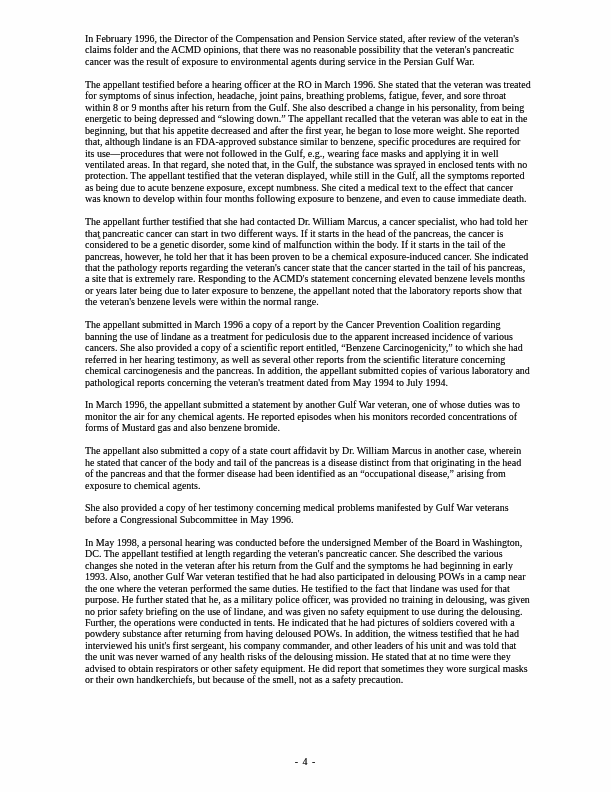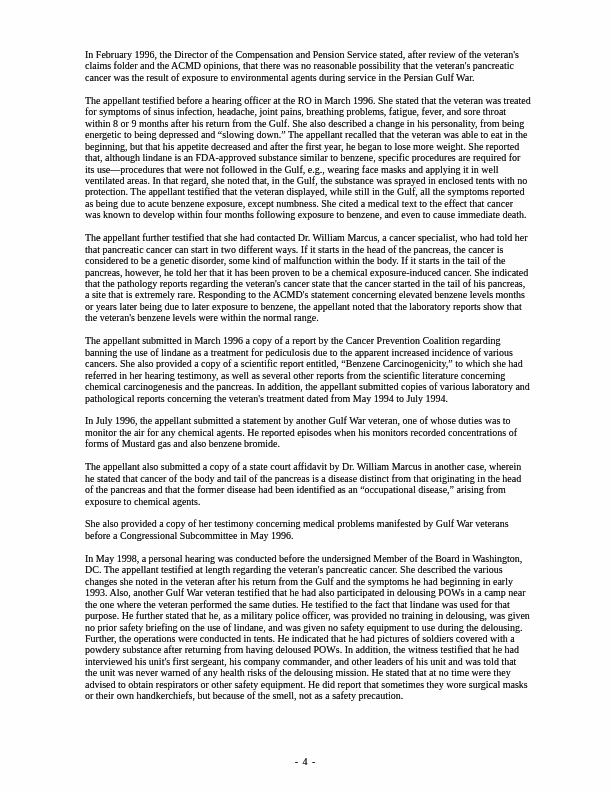--- a/index.html
+++ b/index.html
@@ -12,21 +12,21 @@
     width: 611px;
     height: 792px;
     background: #fefefe;
     overflow: hidden;
     font-family: "Liberation Serif", "DejaVu Serif", serif;
     color: #0b0b0b;
   }
   .content {
     position: absolute;
     left: 85px;
-    top: 49px;
+    top: 33px;
     width: 446px;
     font-size: 10px;
     line-height: 11.45px;
     text-align: left;
     
     text-shadow: 0 0 0.45px rgba(0,0,0,0.55);
   }
   .content p {
     margin: 0 0 11.45px 0;
     padding: 0;
@@ -54,19 +54,19 @@
 </head>
 <body>
 
 <div class="page">
   <div class="speck"></div>
   <div class="content">
     <p>In February 1996, the Director of the Compensation and Pension Service stated, after review of the veteran's claims folder and the ACMD opinions, that there was no reasonable possibility that the veteran's pancreatic cancer was the result of exposure to environmental agents during service in the Persian Gulf War.</p>
     <p>The appellant testified before a hearing officer at the RO in March 1996. She stated that the veteran was treated for symptoms of sinus infection, headache, joint pains, breathing problems, fatigue, fever, and sore throat within 8 or 9 months after his return from the Gulf. She also described a change in his personality, from being energetic to being depressed and “slowing down.” The appellant recalled that the veteran was able to eat in the beginning, but that his appetite decreased and after the first year, he began to lose more weight. She reported that, although lindane is an FDA-approved substance similar to benzene, specific procedures are required for its use—procedures that were not followed in the Gulf, e.g., wearing face masks and applying it in well ventilated areas. In that regard, she noted that, in the Gulf, the substance was sprayed in enclosed tents with no protection. The appellant testified that the veteran displayed, while still in the Gulf, all the symptoms reported as being due to acute benzene exposure, except numbness. She cited a medical text to the effect that cancer was known to develop within four months following exposure to benzene, and even to cause immediate death.</p>
     <p>The appellant further testified that she had contacted Dr. William Marcus, a cancer specialist, who had told her that pancreatic cancer can start in two different ways. If it starts in the head of the pancreas, the cancer is considered to be a genetic disorder, some kind of malfunction within the body. If it starts in the tail of the pancreas, however, he told her that it has been proven to be a chemical exposure-induced cancer. She indicated that the pathology reports regarding the veteran's cancer state that the cancer started in the tail of his pancreas, a site that is extremely rare. Responding to the ACMD's statement concerning elevated benzene levels months or years later being due to later exposure to benzene, the appellant noted that the laboratory reports show that the veteran's benzene levels were within the normal range.</p>
     <p>The appellant submitted in March 1996 a copy of a report by the Cancer Prevention Coalition regarding banning the use of lindane as a treatment for pediculosis due to the apparent increased incidence of various cancers. She also provided a copy of a scientific report entitled, “Benzene Carcinogenicity,” to which she had referred in her hearing testimony, as well as several other reports from the scientific literature concerning chemical carcinogenesis and the pancreas. In addition, the appellant submitted copies of various laboratory and pathological reports concerning the veteran's treatment dated from May 1994 to July 1994.</p>
-    <p>In July 1996, the appellant submitted a statement by another Gulf War veteran, one of whose duties was to monitor the air for any chemical agents. He reported episodes when his monitors recorded concentrations of forms of Mustard gas and also benzene bromide.</p>
+    <p>In March 1996, the appellant submitted a statement by another Gulf War veteran, one of whose duties was to monitor the air for any chemical agents. He reported episodes when his monitors recorded concentrations of forms of Mustard gas and also benzene bromide.</p>
     <p>The appellant also submitted a copy of a state court affidavit by Dr. William Marcus in another case, wherein he stated that cancer of the body and tail of the pancreas is a disease distinct from that originating in the head of the pancreas and that the former disease had been identified as an “occupational disease,” arising from exposure to chemical agents.</p>
     <p>She also provided a copy of her testimony concerning medical problems manifested by Gulf War veterans before a Congressional Subcommittee in May 1996.</p>
     <p>In May 1998, a personal hearing was conducted before the undersigned Member of the Board in Washington, DC. The appellant testified at length regarding the veteran's pancreatic cancer. She described the various changes she noted in the veteran after his return from the Gulf and the symptoms he had beginning in early 1993. Also, another Gulf War veteran testified that he had also participated in delousing POWs in a camp near the one where the veteran performed the same duties. He testified to the fact that lindane was used for that purpose. He further stated that he, as a military police officer, was provided no training in delousing, was given no prior safety briefing on the use of lindane, and was given no safety equipment to use during the delousing. Further, the operations were conducted in tents. He indicated that he had pictures of soldiers covered with a powdery substance after returning from having deloused POWs. In addition, the witness testified that he had interviewed his unit's first sergeant, his company commander, and other leaders of his unit and was told that the unit was never warned of any health risks of the delousing mission. He stated that at no time were they advised to obtain respirators or other safety equipment. He did report that sometimes they wore surgical masks or their own handkerchiefs, but because of the smell, not as a safety precaution.</p>
   </div>
   <div class="footer">- 4 -</div>
 </div>
 
 </body></html>

